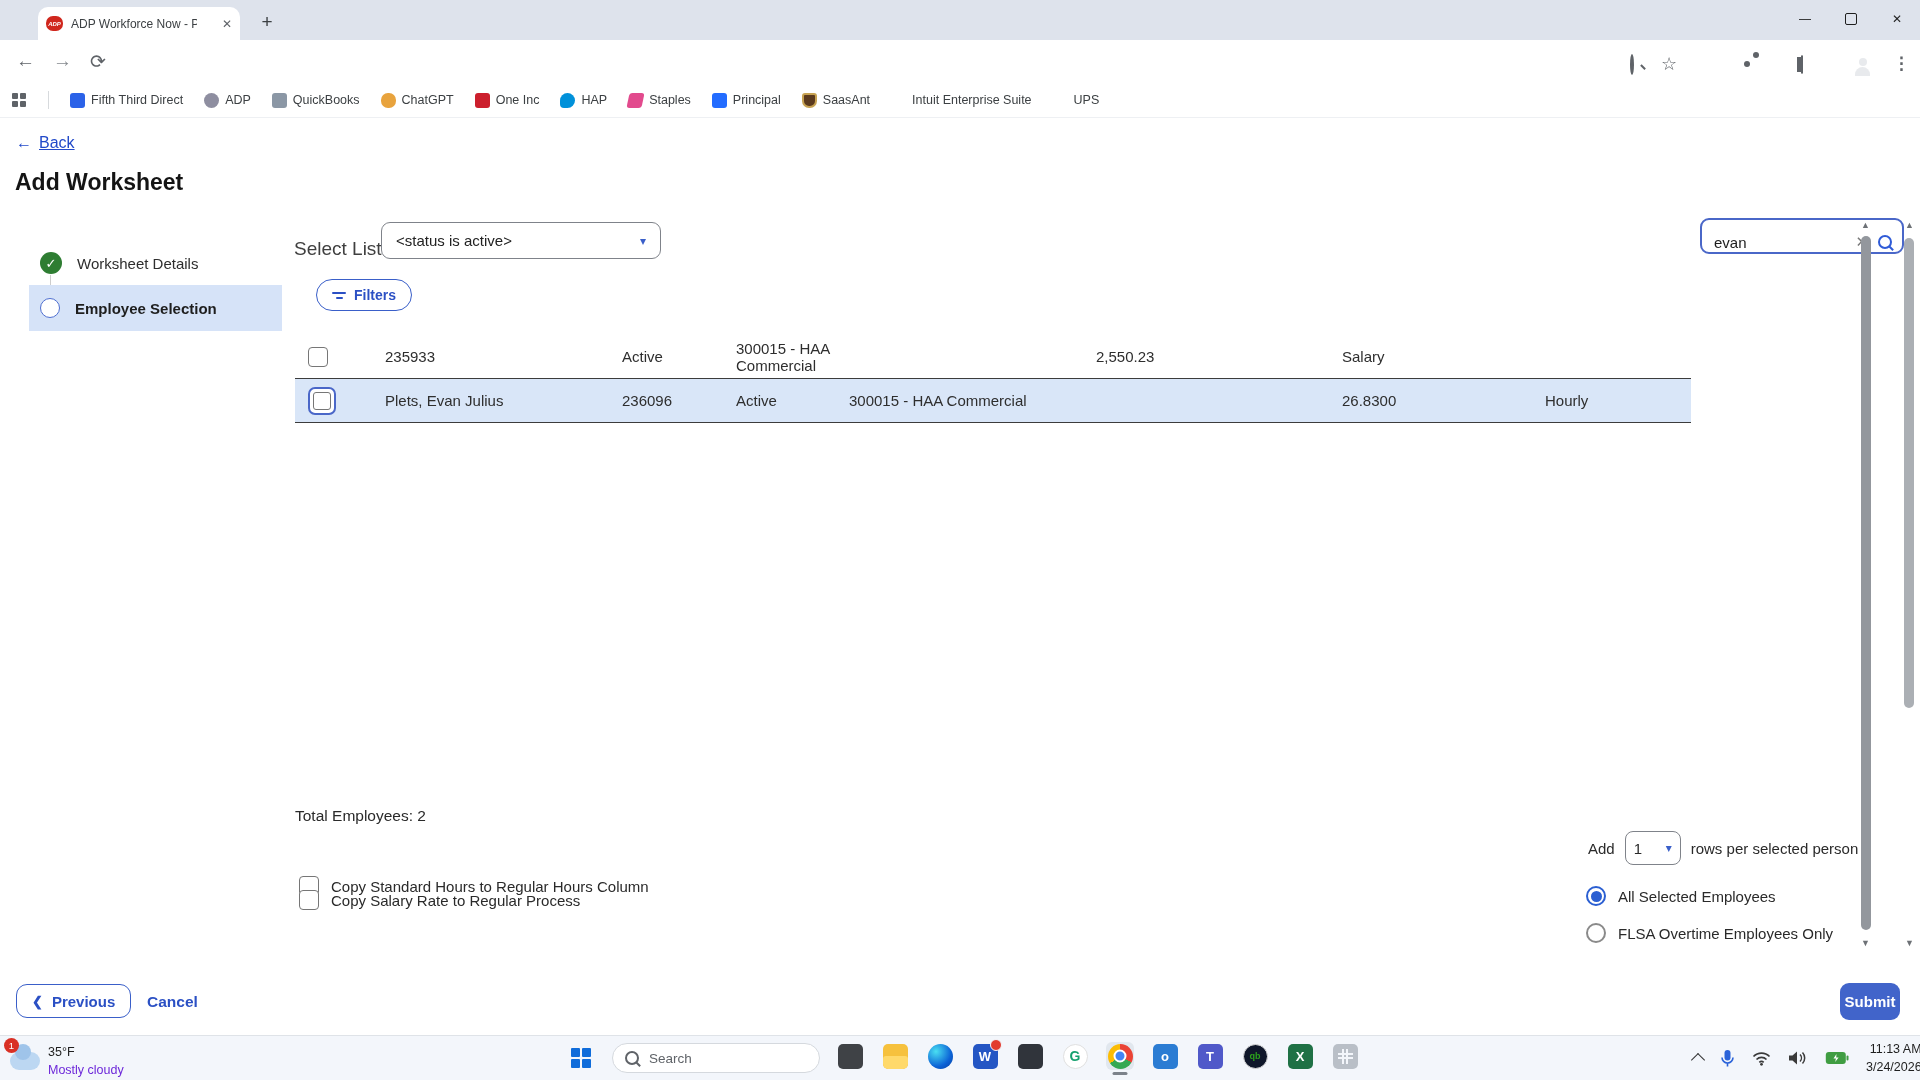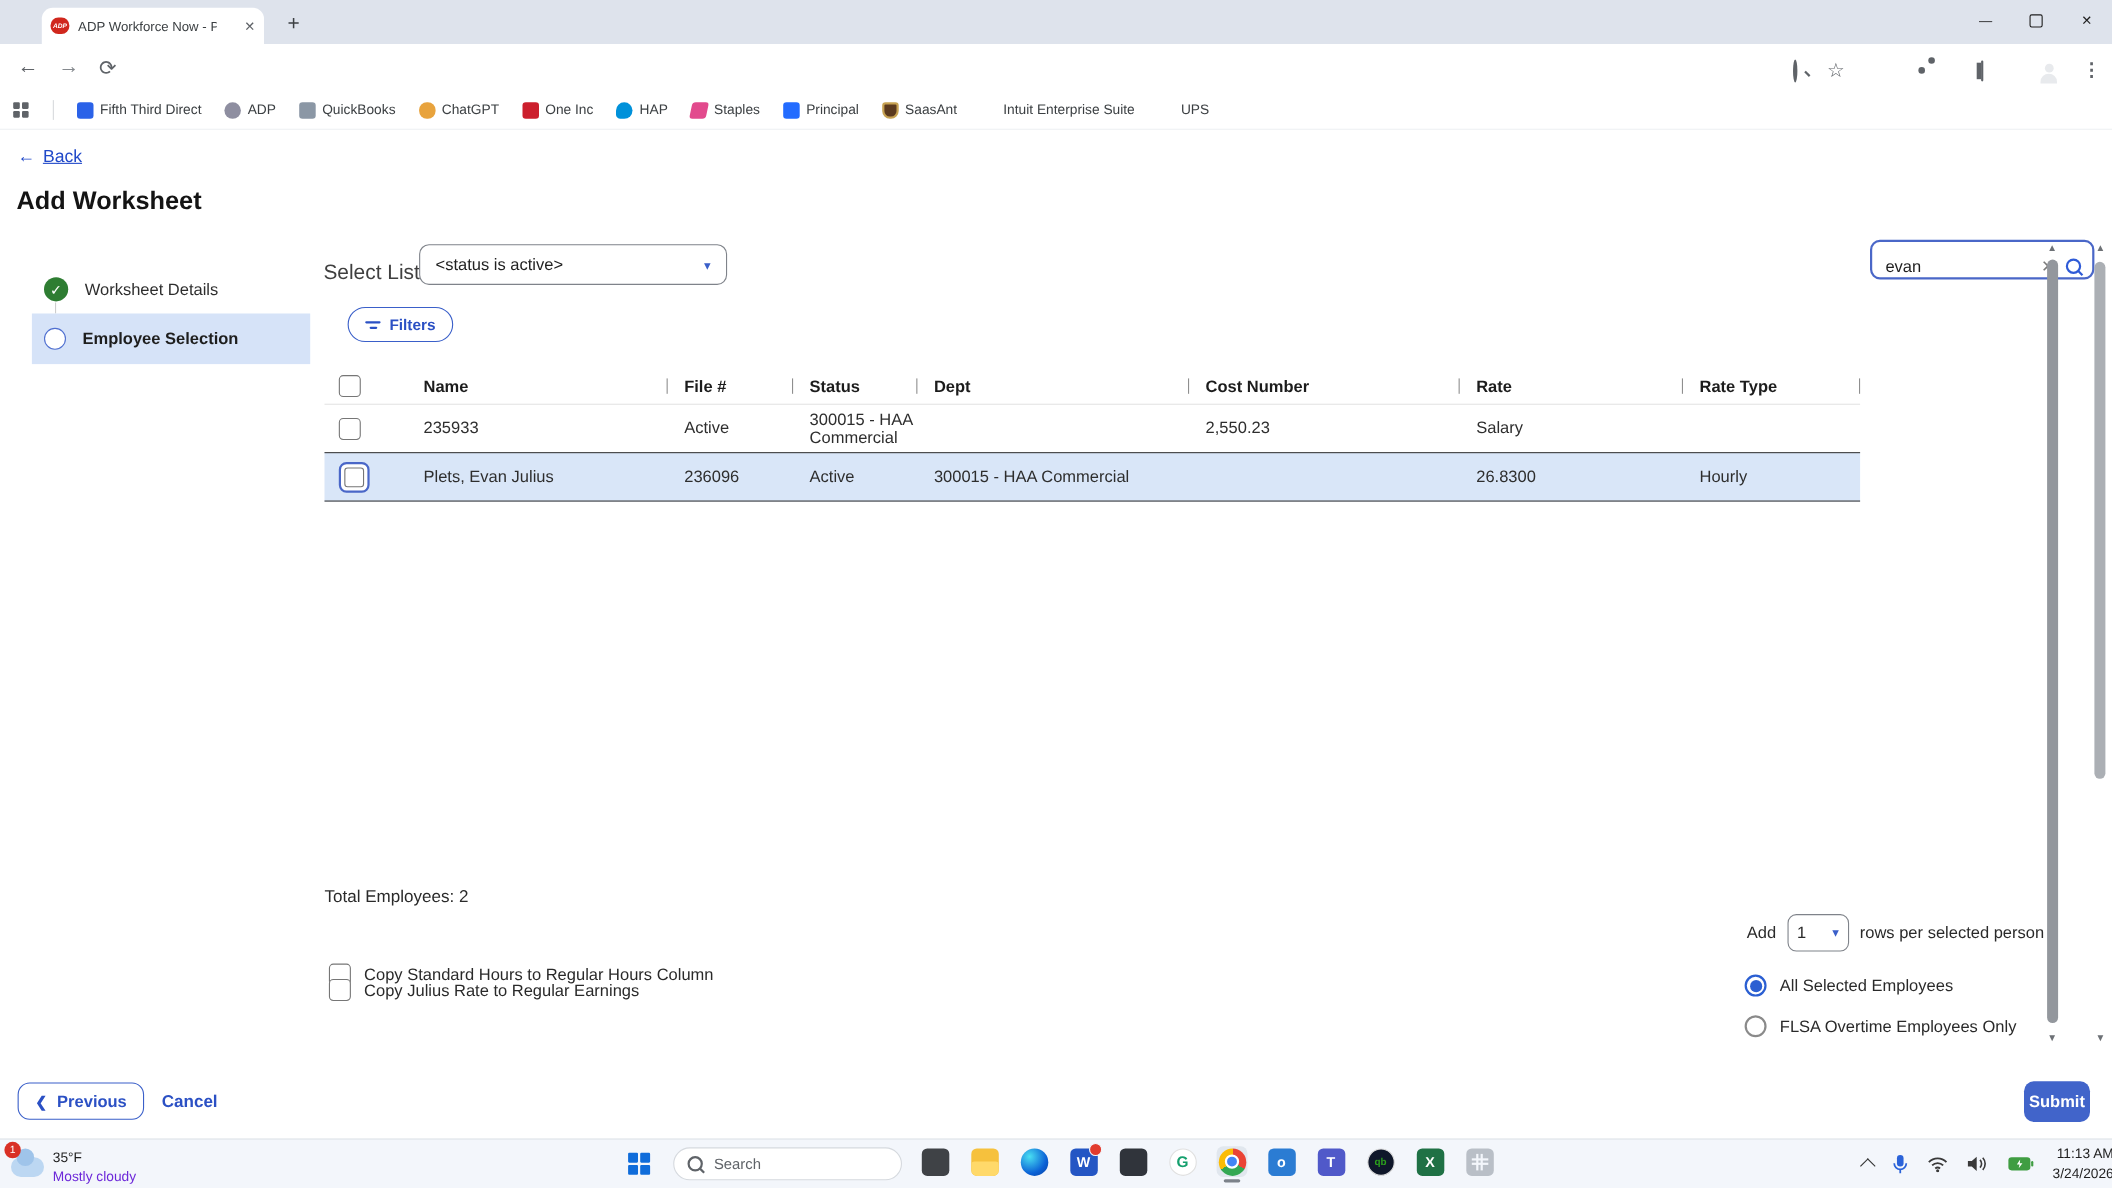--- a/index.html
+++ b/index.html
@@ -309,32 +309,20 @@
 
   <div class="filtersbtn">
     <span class="fico">
         <i></i>
         <i></i>
       </span>
     <span>Filters</span>
   </div>
 
   <div class="ptable">
-    <div class="trow thead">
-      <div class="cell c0">
-          <span class="cb"></span>
-        </div>
-      <div class="cell sep">Name</div>
-      <div class="cell sep">File #</div>
-      <div class="cell sep">Status</div>
-      <div class="cell sep">Dept</div>
-      <div class="cell sep">Cost Number</div>
-      <div class="cell sep">Rate</div>
-      <div class="cell sep">Rate Type</div>
-    </div>
     <div class="trow drow">
       <div class="cell c0">
           <span class="cb"></span>
         </div>
       <div class="cell">235933</div>
       <div class="cell">Active</div>
       <div class="cell">300015 - HAA Commercial</div>
       <div class="cell"></div>
       <div class="cell">2,550.23</div>
       <div class="cell">Salary</div>
@@ -355,21 +343,21 @@
     </div>
   </div>
 
   <div class="total">Total Employees: 2</div>
   <div class="optrow opt1">
     <span class="cb"></span>
     <span>Copy Standard Hours to Regular Hours Column</span>
   </div>
   <div class="optrow opt2">
     <span class="cb"></span>
-    <span>Copy Julius Rate to Regular Earnings</span>
+    <span>Copy Salary Rate to Regular Process</span>
   </div>
 
   <div class="addrow">
     <span>Add</span>
     <span class="minisel">
       <span>1</span>
       <span class="caret">▾</span>
     </span>
     <span>rows per selected person</span>
   </div>

